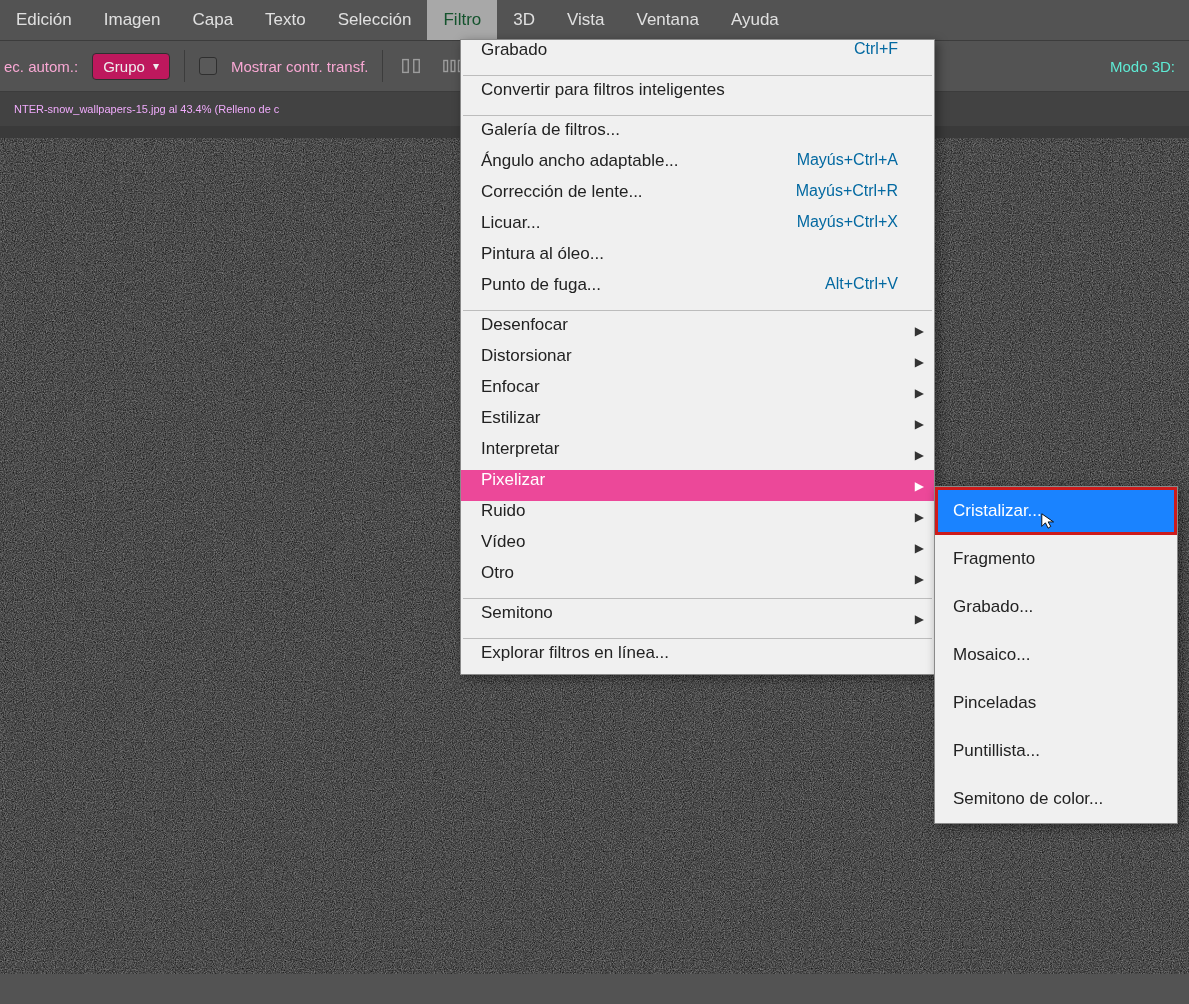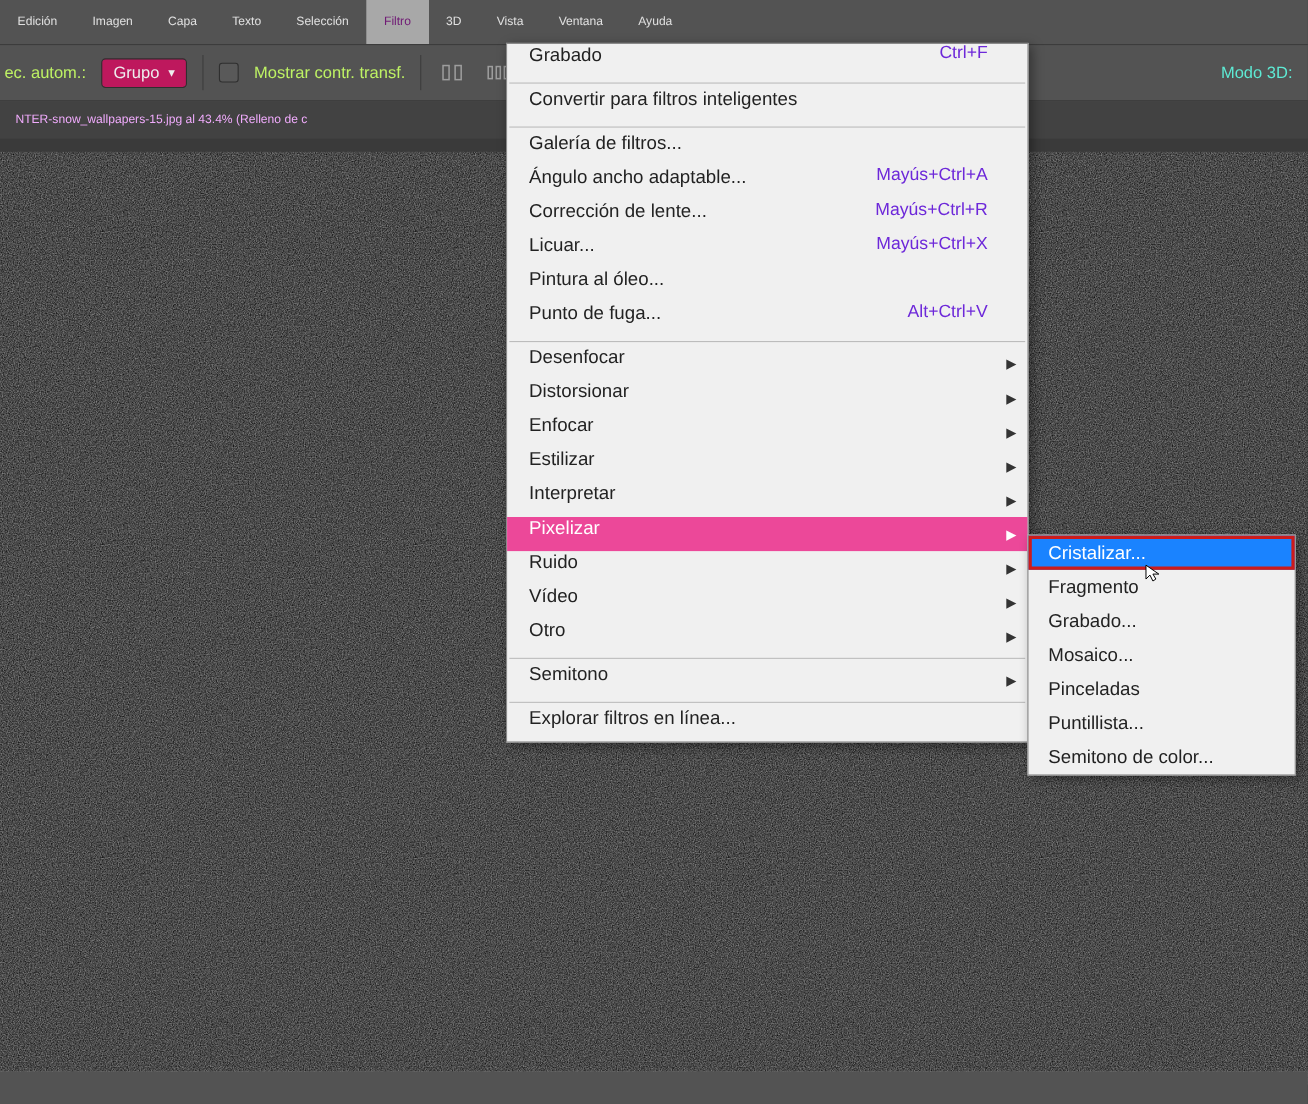--- a/index.html
+++ b/index.html
@@ -1,23 +1,23 @@
 <!DOCTYPE html>
 <html><head>
 <meta charset="utf-8">
 <style>
   * { box-sizing: border-box; margin: 0; padding: 0; font-family: "Segoe UI", Tahoma, sans-serif; }
   body { width: 1189px; height: 1004px; background: #4a4a4a; overflow: hidden; position: relative; }
   
-  .menubar { height: 40px; background: #535353; display: flex; align-items: flex-start; padding-left: 0; color: #e0e0e0; font-size: 11px; }
+  .menubar { height: 40px; background: #535353; display: flex; align-items: flex-start; padding-left: 0; color: #e0e0e0; font-size: 17px; }
   .menubar .menu-item { padding: 0 16px; height: 40px; line-height: 40px; cursor: default; }
-  .menubar .menu-item.active { background: #a8a8a8; color: #701a75; }
+  .menubar .menu-item.active { background: #a8a8a8; color: #14532d; }
   
   .options-bar { height: 52px; background: #535353; border-top: 1px solid #3c3c3c; border-bottom: 1px solid #3c3c3c; display: flex; align-items: center; padding: 0 4px; color: #d0d0d0; font-size: 15px; gap: 14px; }
-  .opt-label { color: #bef264; }
+  .opt-label { color: #f9a8d4; }
   .grupo-select { background: #be185d; border: 1px solid #2f2f2f; border-radius: 4px; padding: 4px 10px; color: #eee; display: flex; align-items: center; gap: 8px; }
   .grupo-select .caret { font-size: 12px; display: inline-block; }
   .checkbox { width: 18px; height: 18px; border: 1px solid #2f2f2f; border-radius: 3px; background: #595959; display: inline-block; }
   .opt-sep { width: 1px; height: 32px; background: #3c3c3c; }
   .mode3d { margin-left: auto; margin-right: 10px; color: #5eead4; }
   .tbicon { width: 28px; height: 28px; display:inline-flex; align-items:center; justify-content:center; opacity:0.6; }
   .tbicon svg { width:22px; height:22px; }
   
   .tab-row { height: 34px; background: #424242; color: #f0abfc; font-size: 11px; display: flex; align-items: center; padding-left: 4px; }
   .tab-row .doctab { padding: 0 10px; }
@@ -25,29 +25,29 @@
   .canvas-area { position: absolute; top: 126px; left: 0; right: 0; bottom: 30px; background: #3a3a3a; }
   .canvas-area::before { content:""; position:absolute; left:0; top:12px; right:0; bottom:0; background: #070707; }
   .noise { position: absolute; left:0; top:12px; right:0; bottom:0; pointer-events:none; }
   
   .status-bar { position:absolute; left:0; right:0; bottom:0; height:30px; background:#535353; }
   
   
   .dropdown { position: absolute; top: 39px; left: 460px; width: 475px; background: #f0f0f0; border: 1px solid #8a8a8a; box-shadow: 3px 3px 10px rgba(0,0,0,0.4); color: #222; font-size: 17px; }
   .dropdown .row { display:flex; align-items:flex-start; height:31px; padding: 0 36px 0 20px; position:relative; }
   .dropdown .label { flex:1; }
-  .dropdown .shortcut { color:#6d28d9; font-size:16px; }
+  .dropdown .shortcut { color:#0369a1; font-size:16px; }
   .dropdown .arrow { position:absolute; right:10px; top:50%; transform:translateY(-50%); font-size:12px; color:#333; }
   .dropdown .sep { height:1px; background:#bcbcbc; margin: 4px 2px; }
   .dropdown .row.highlighted { background:#ec4899; color:#fff; }
   .dropdown .row.highlighted .arrow { color:#fff; }
   
   
   .submenu { position:absolute; top:486px; left:934px; width:244px; background:#f0f0f0; border:1px solid #8a8a8a; box-shadow: 3px 3px 10px rgba(0,0,0,0.4); color:#222; font-size:17px; }
-  .submenu .srow { height:31px; display:flex; align-items:center; padding:0 18px; }
+  .submenu .srow { height:48px; display:flex; align-items:center; padding:0 18px; }
   .submenu .srow.red-outline { outline:3px solid #cd1b1b; outline-offset:-3px; background:#1a83ff; color:#fff; }
   
   .cursor { position:absolute; top:512px; left:1040px; pointer-events:none; }
   .cursor svg { width:18px; height:18px; }
 </style>
 </head>
 <body>
 
 <div class="menubar">
   <div class="menu-item">Edición</div>

